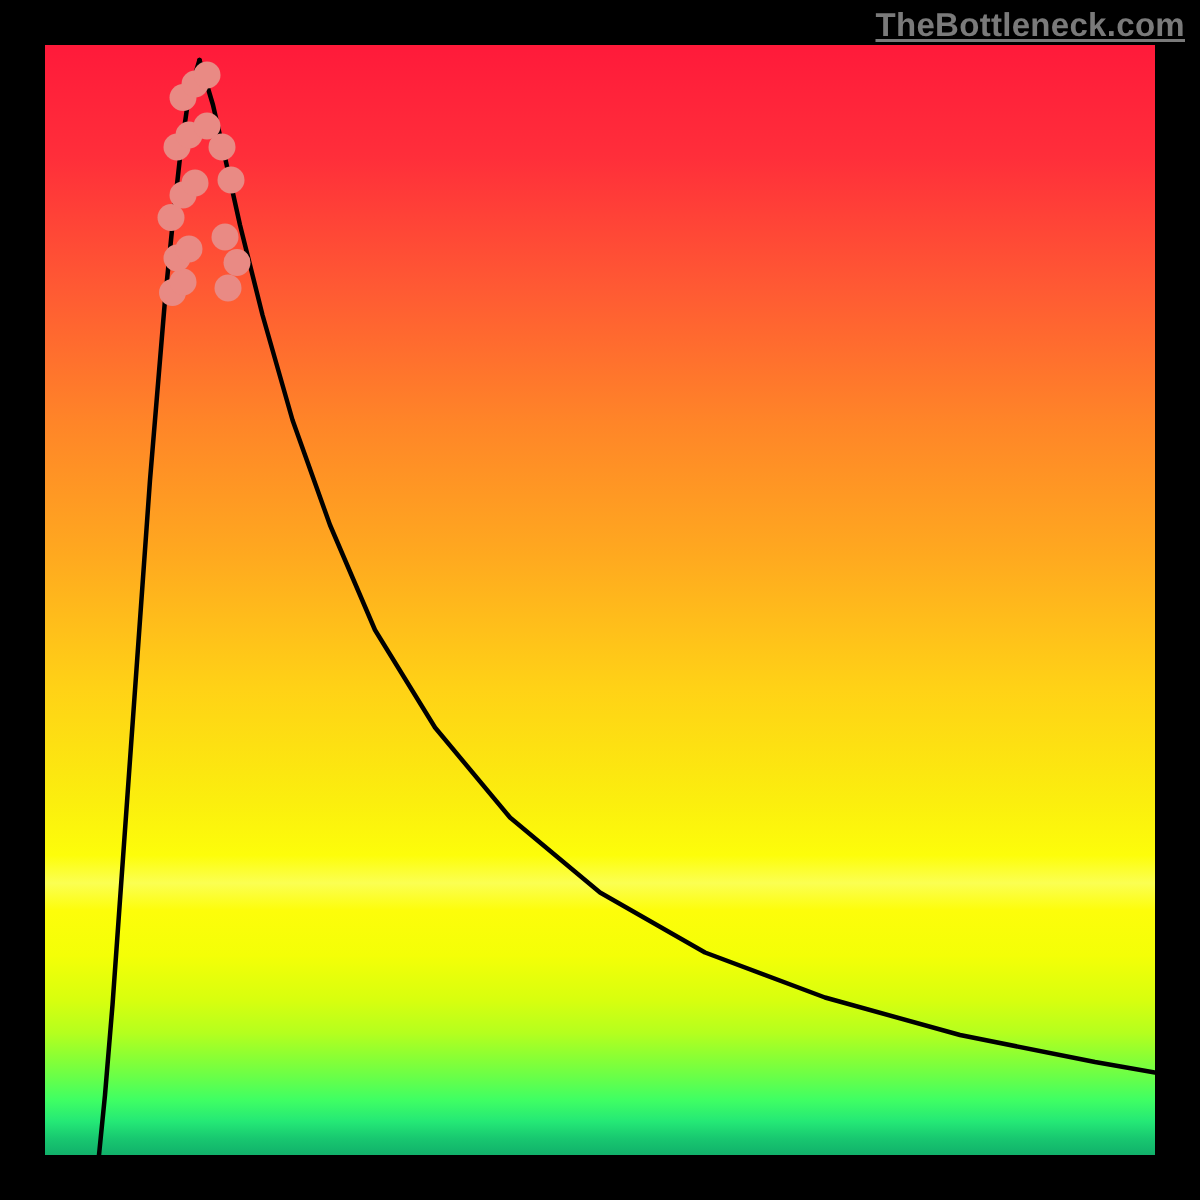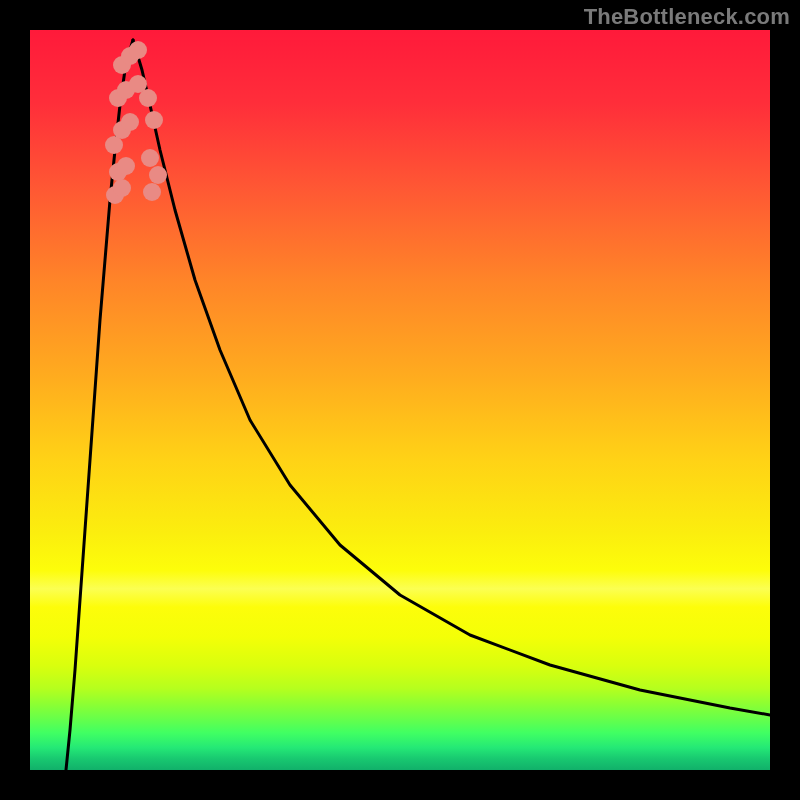--- a/index.html
+++ b/index.html
@@ -47,20 +47,21 @@
   .watermark {
     position: absolute;
     top: 4px;
     right: 10px;
     font-family: Arial, Helvetica, sans-serif;
     font-size: 22px;
     font-weight: 600;
     color: #7a7a7a;
     letter-spacing: 0.2px;
     user-select: none;
+    text-decoration: underline;
   }
   svg {
     position: absolute;
     left: 0;
     top: 0;
   }
 </style>
 </head>
 <body>
 

